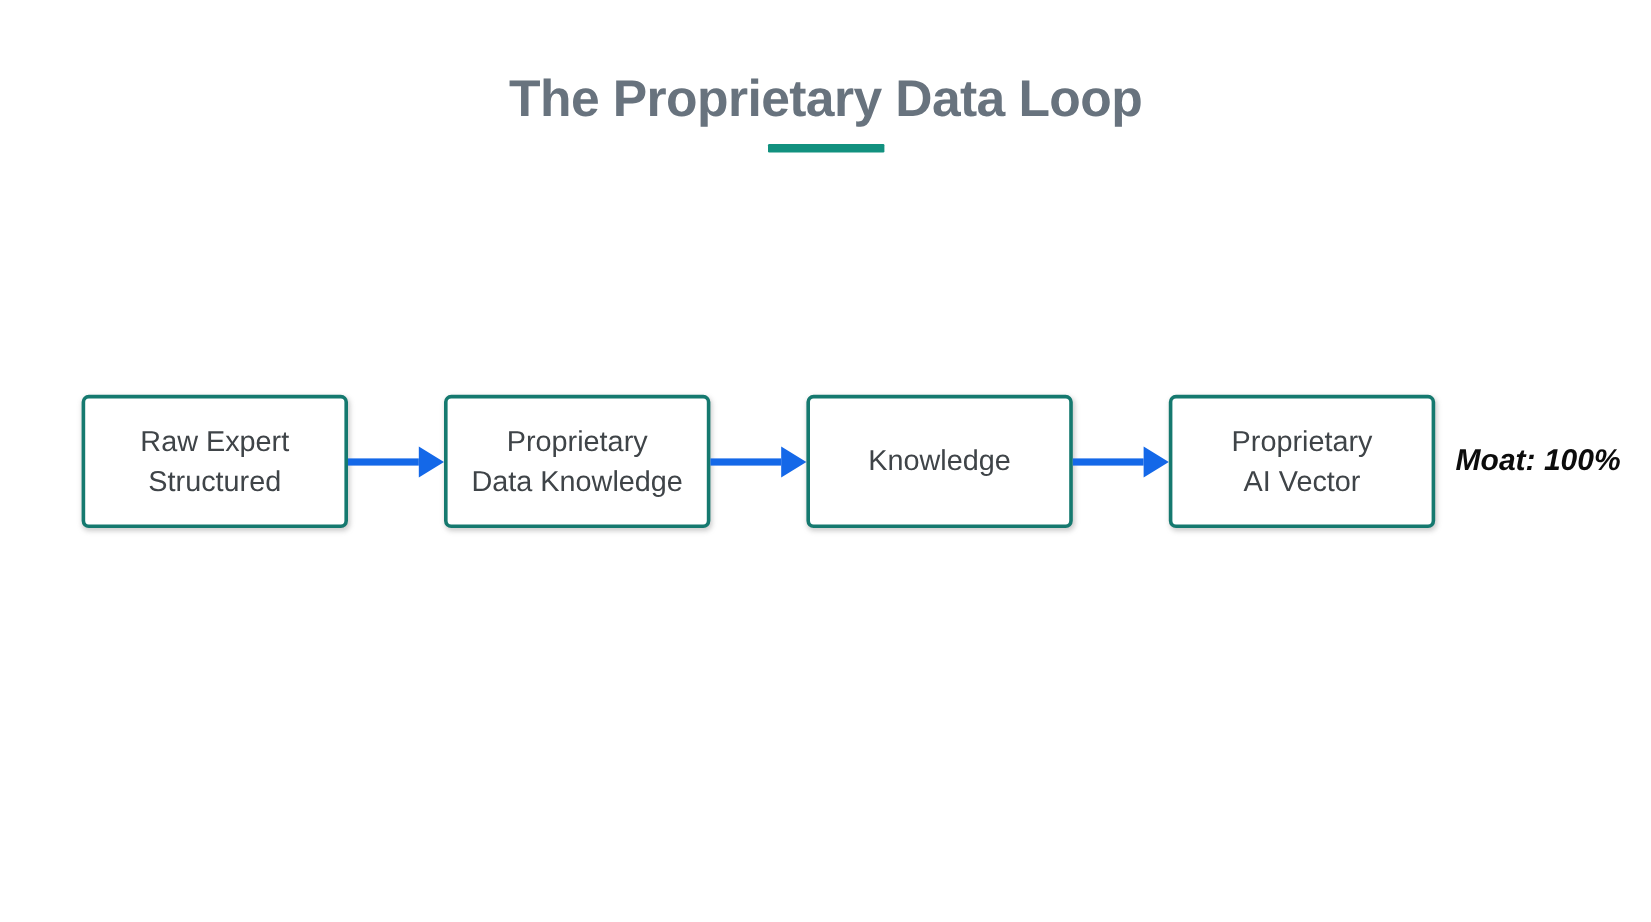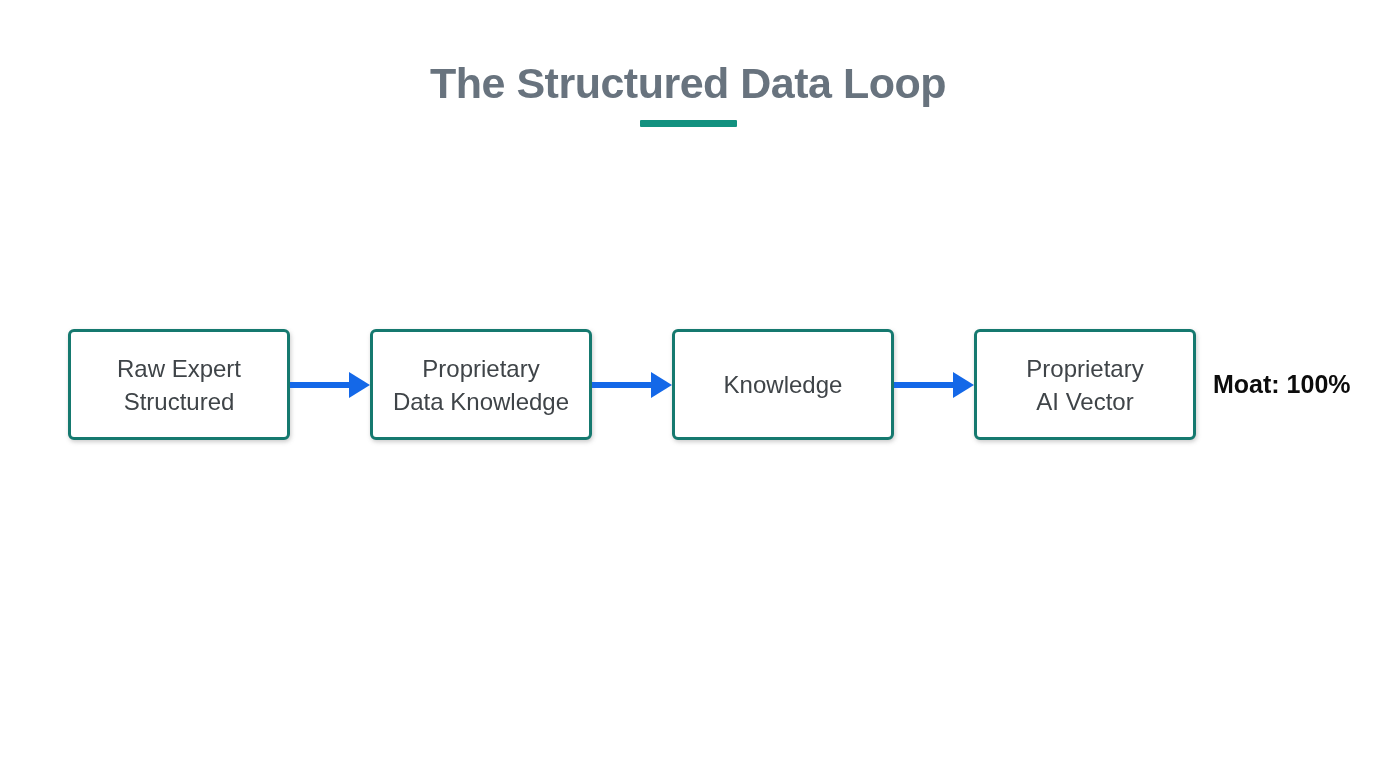--- a/index.html
+++ b/index.html
@@ -82,29 +82,30 @@
     border-bottom: 13px solid transparent;
   }
   .moat-note {
     margin-left: 17px;
     font-size: 25px;
     font-weight: bold;
     line-height: 31px;
     color: var(--annotation-black);
     white-space: nowrap;
     flex: 0 0 auto;
+    font-style: italic;
   }
 </style>
 </head>
 <body>
 
 <div class="slide">
 
   <div class="title-wrap">
-    <h1 class="page-title">The Structured Data Loop</h1>
+    <h1 class="page-title">The Proprietary Data Loop</h1>
     <div class="title-underline"></div>
   </div>
 
   <div class="flow">
 
     <div class="flow-box">
       <span>Raw Expert</span>
       <span>Structured</span>
     </div>
 

